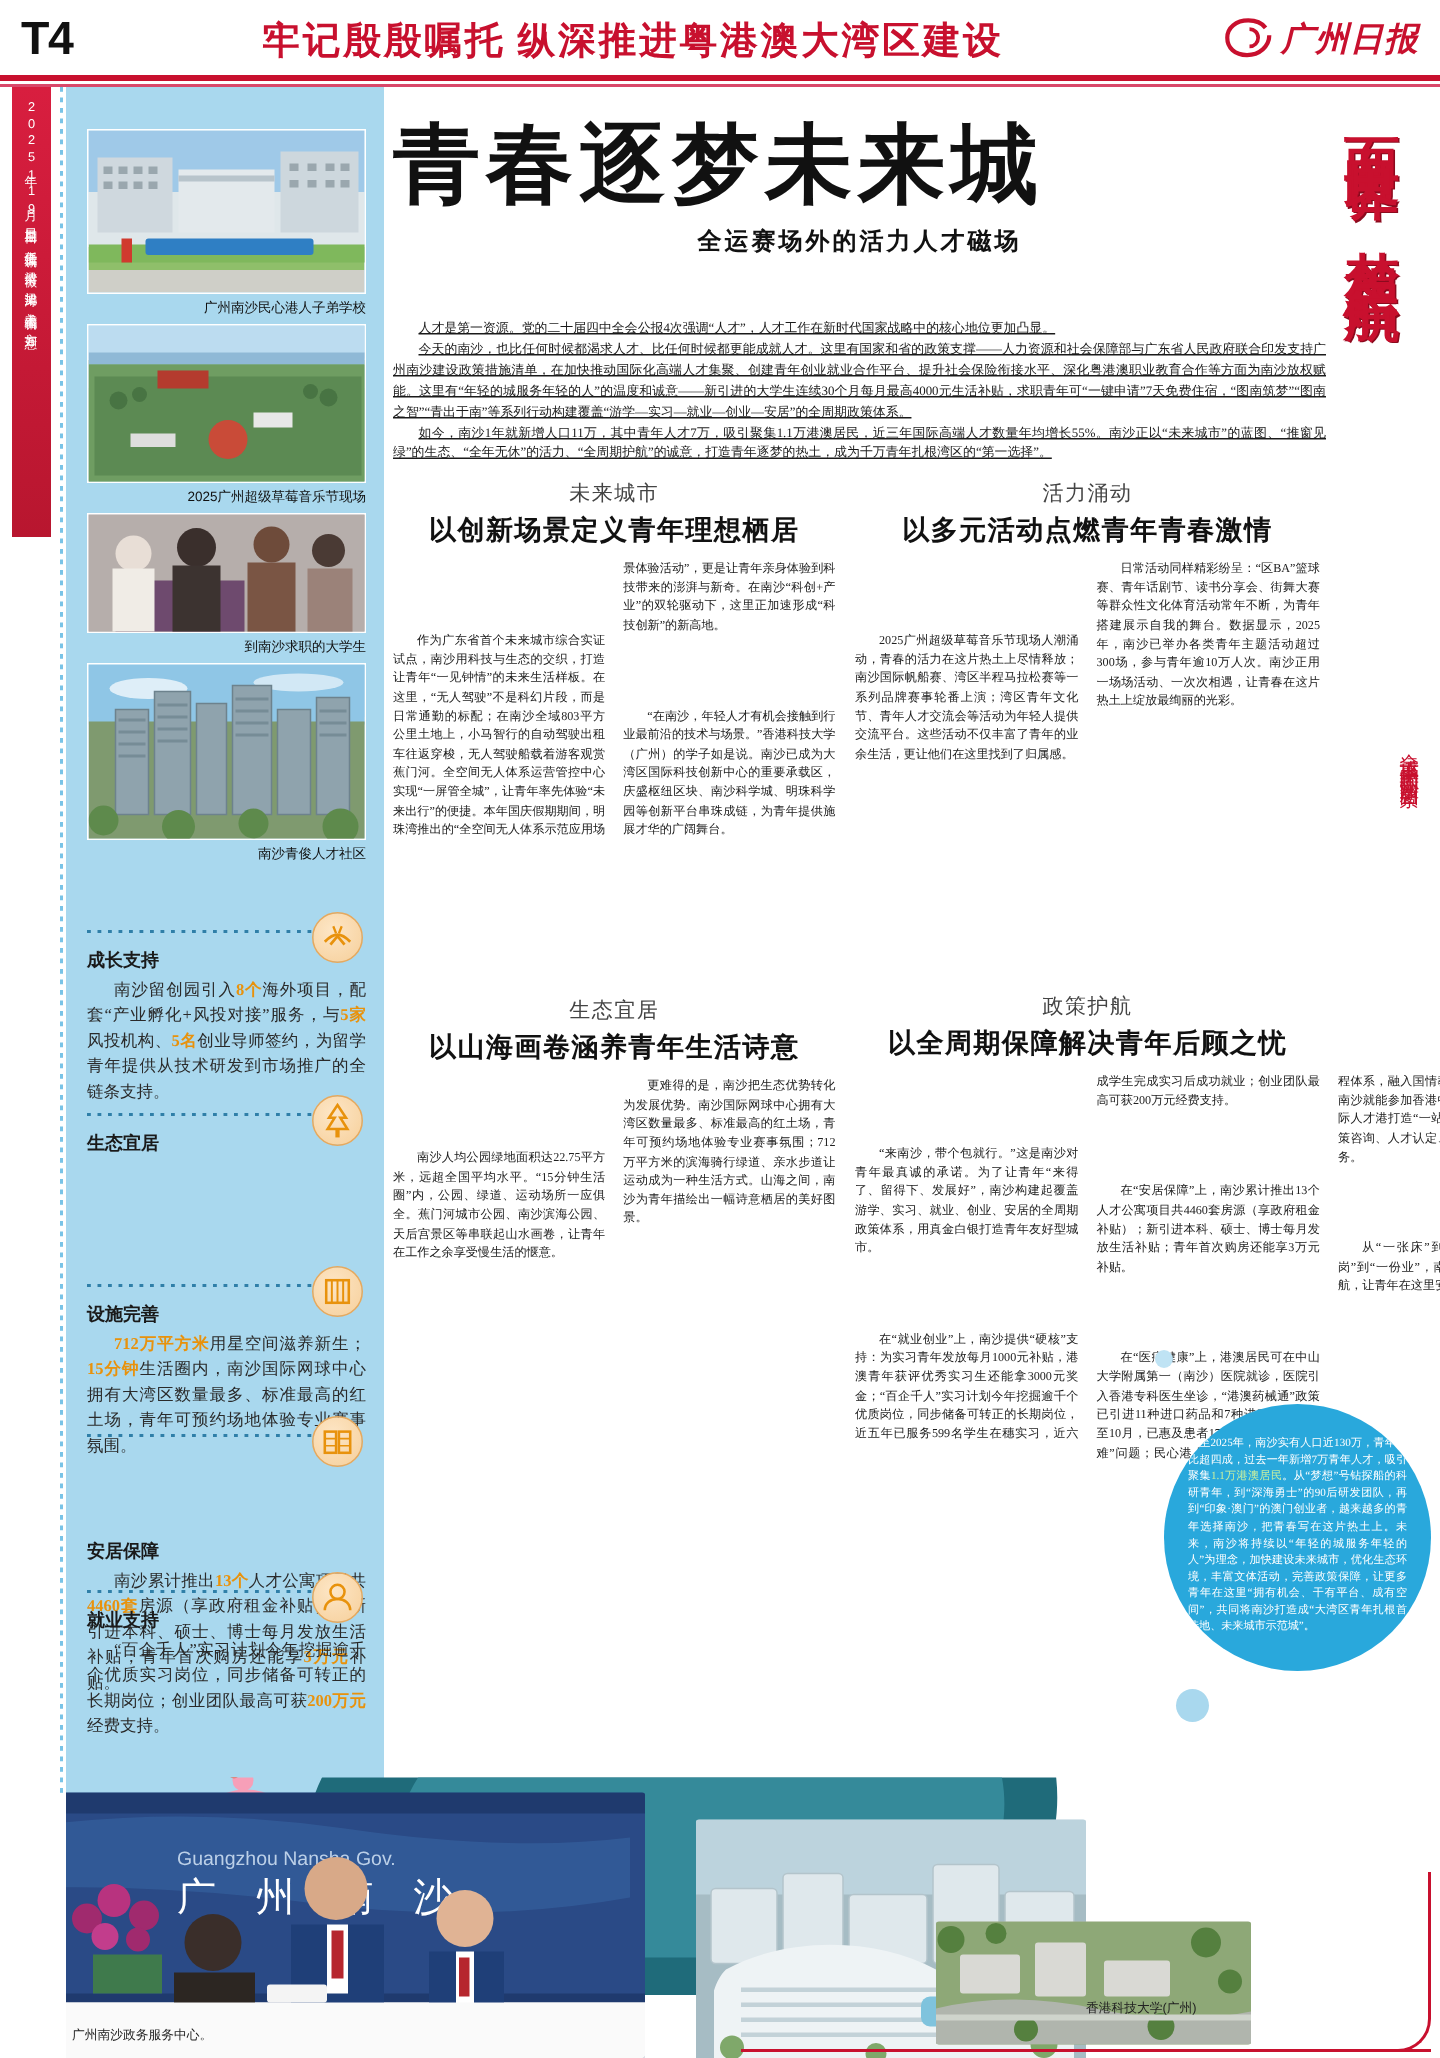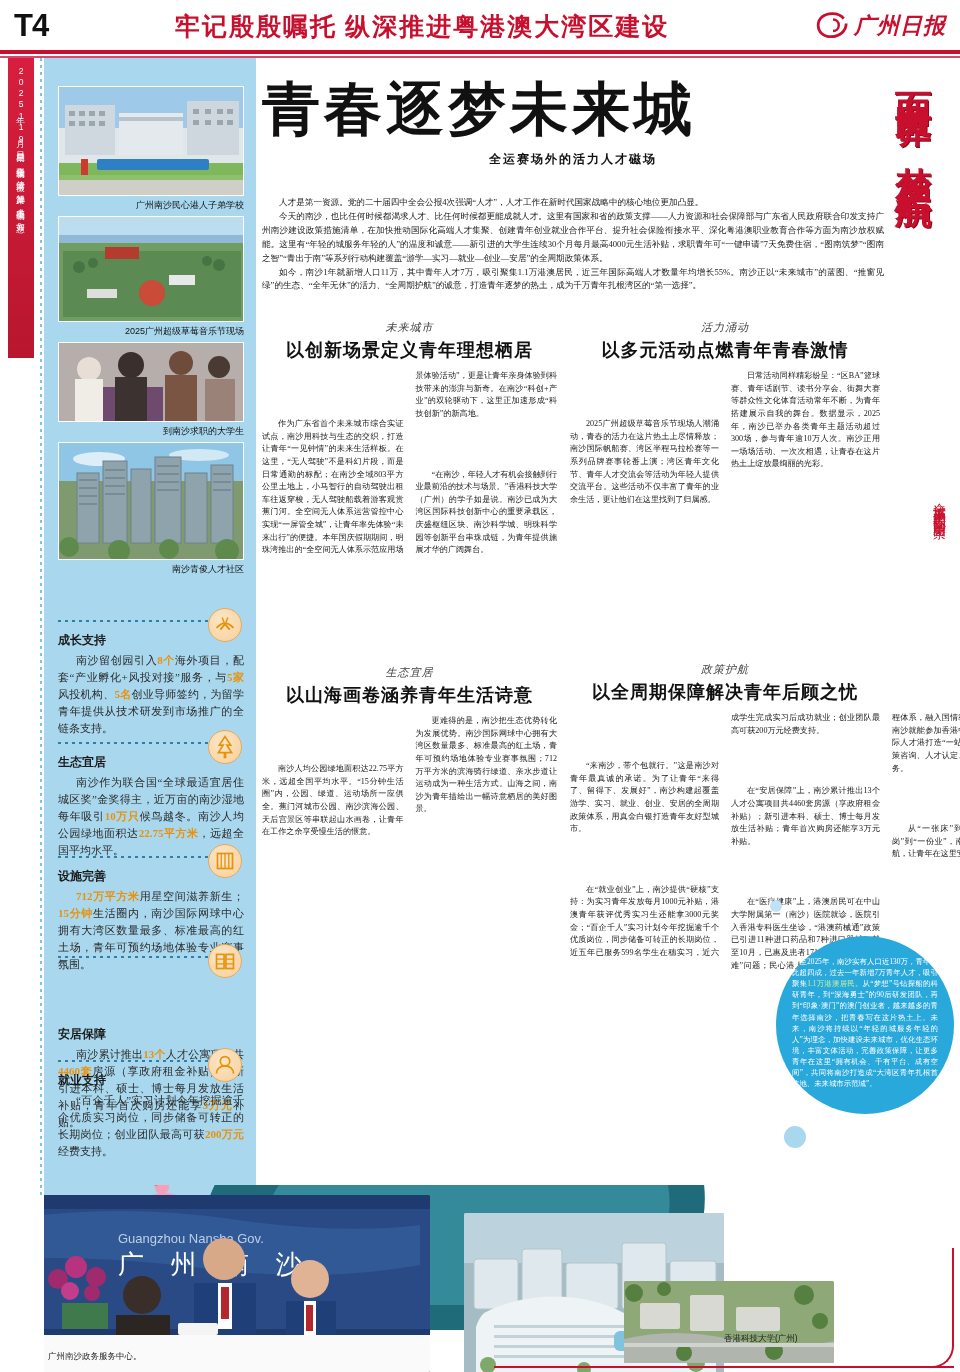--- a/index.html
+++ b/index.html
@@ -96,34 +96,34 @@
   
   .main{
     position:absolute; left:262px; top:62px; width:622px;
   }
   .headline{
     font-family:"Liberation Serif", serif;
     font-weight:bold; font-size:58px; color:#111;
     letter-spacing:4px; line-height:1.12; margin-top:16px;
   }
   .subhead{
-    text-align:center; font-size:12px; color:#111; letter-spacing:2px;
+    text-align:center; font-size:16px; color:#111; letter-spacing:2px;
     margin-top:8px; font-family:"Liberation Sans", sans-serif; font-weight:bold;
   }
   .lede{
-    margin-top:28px; font-size:8.6px; line-height:1.62; color:#1a1a1a;
-    text-align:justify; column-count:1;
+    margin-top:40px; font-size:8.6px; line-height:1.62; color:#1a1a1a;
+    text-align:justify; column-count:1;text-decoration:underline;
   }
   .lede p{ text-indent:17px; }
 
   .sec-grid{ position:absolute; width:622px; }
   .sec-head{ text-align:center; }
   .sec-kicker{
-    font-size:11px; color:#444; letter-spacing:1px;
-    font-family:"Liberation Sans", sans-serif; margin-bottom:3px;font-style:italic;
+    font-size:14px; color:#444; letter-spacing:1px;
+    font-family:"Liberation Sans", sans-serif; margin-bottom:3px;
   }
   .sec-title{
     font-size:18px; font-weight:bold; color:#111; letter-spacing:1px;
     font-family:"Liberation Sans", sans-serif;
   }
   .cols2{ column-count:2; column-gap:12px; font-size:8.1px;
     line-height:1.56; color:#202020; text-align:justify; margin-top:8px; }
   .cols2 p{ text-indent:16px;margin-top:48px; }
 
   
@@ -335,21 +335,20 @@
 
 <div class="ib-dots" style="top:742px;"></div>
 <div class="ib-icon" style="left:208px;top:730px;">
   <svg viewBox="0 0 34 34">
       <path d="M17 6l6 9h-4l5 8H10l5-8h-4z" fill="none" stroke="#e8920c" stroke-width="1.8"></path>
   <rect x="15.5" y="23" width="3" height="6" fill="#e8920c"></rect>
     </svg>
 </div>
 <div class="infoblock" style="top:754px;">
   <div class="ib-title">生态宜居</div>
-  <div class="ib-body"><span>南沙作为联合国“全球最适宜居住城区奖”金奖得主，近万亩的南沙湿地每年吸引</span><span class="hl">10万只</span><span>候鸟越冬。南沙人均公园绿地面积达</span><span class="hl">22.75平方米</span><span>，远超全国平均水平。</span></div>
 </div>
 
 <div class="ib-dots" style="top:856px;"></div>
 <div class="ib-icon" style="left:208px;top:844px;">
   <svg viewBox="0 0 34 34">
       <rect x="9" y="9" width="16" height="16" fill="none" stroke="#e8920c" stroke-width="1.8"></rect>
   <path d="M13 9v16M17 9v16M21 9v16" stroke="#e8920c" stroke-width="1.4"></path>
     </svg>
 </div>
 <div class="infoblock" style="top:868px;">

